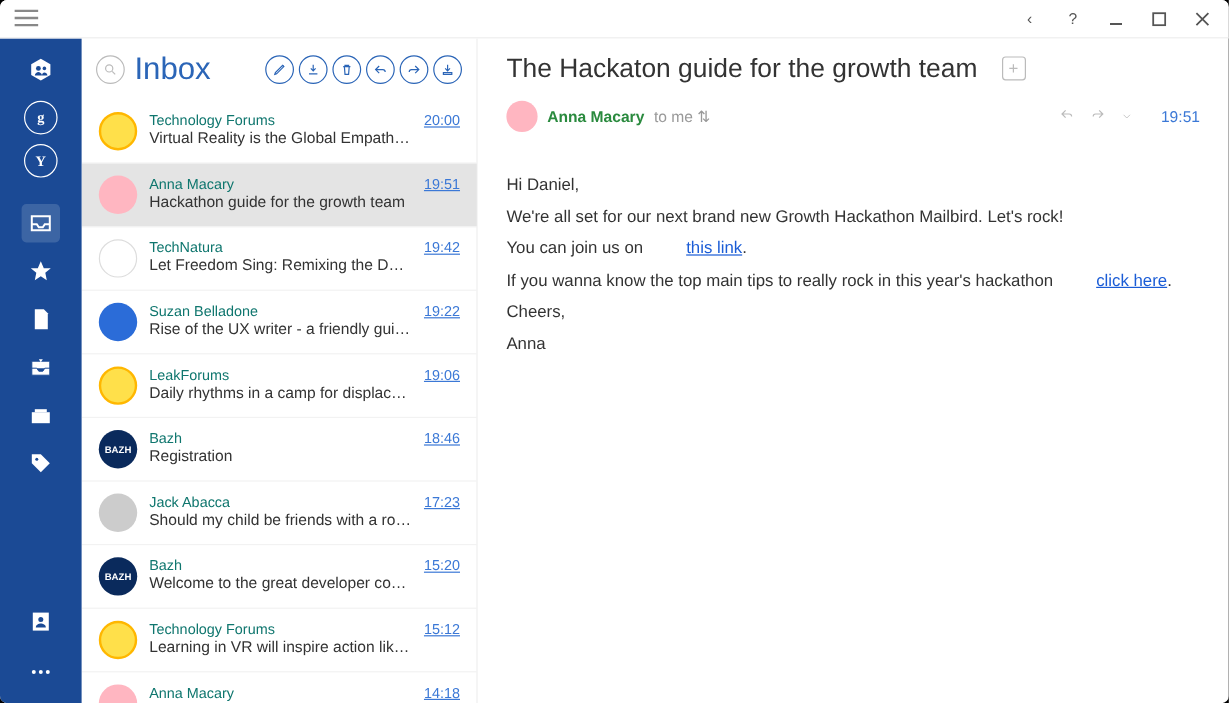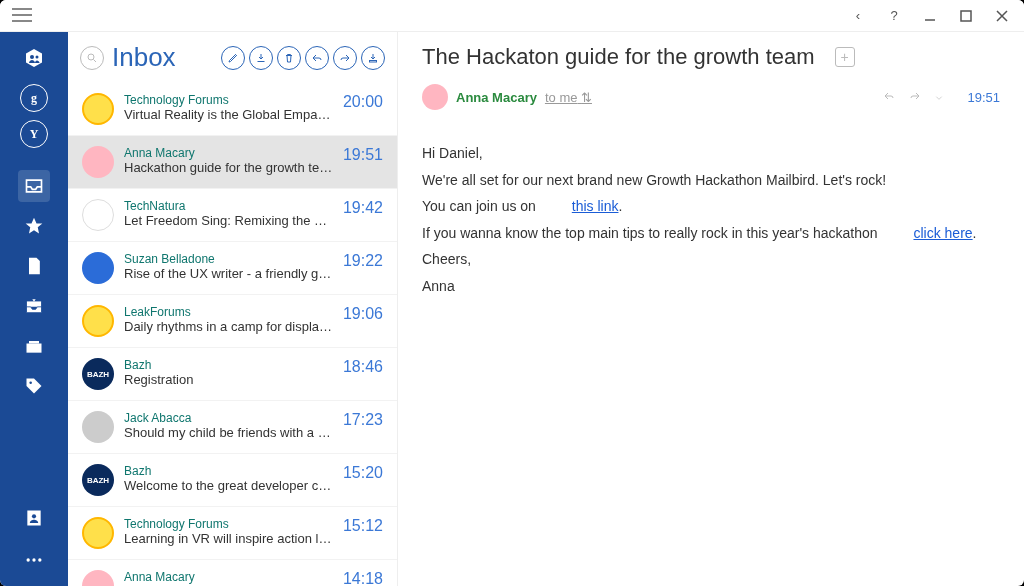--- a/index.html
+++ b/index.html
@@ -23,27 +23,27 @@
 .toolbar { display:flex; gap:4px; }
 .tool-btn { width:24px; height:24px; border:1.5px solid #2b65b7; border-radius:50%; display:flex; align-items:center; justify-content:center; color:#2b65b7; cursor:pointer; }
 .tool-btn svg { width:12px; height:12px; stroke:#2b65b7; stroke-width:2; fill:none; }
 .messages { flex:1; overflow-y:auto; }
 .msg { display:flex; align-items:flex-start; padding:10px 14px; gap:10px; border-bottom:1px solid #f2f2f2; cursor:pointer; }
 .msg.selected { background:#e4e4e4; }
 .avatar { width:32px; height:32px; border-radius:50%; flex-shrink:0; display:flex; align-items:center; justify-content:center; font-size:9px; font-weight:bold; color:#fff; }
 .msg-body { flex:1; min-width:0; }
 .msg-sender { font-size:12px; color:#0f766e; }
 .msg-subject { font-size:13px; color:#333; white-space:nowrap; overflow:hidden; text-overflow:ellipsis; }
-.msg-time { font-size:16px; color:#3b78d6; flex-shrink:0; }
+.msg-time { font-size:12px; color:#3b78d6; flex-shrink:0;text-decoration:underline; }
 .reader { flex:1; display:flex; flex-direction:column; padding:12px 24px 20px 24px; overflow:auto; }
 .reader-title { font-size:22px; color:#333; font-weight:400; display:flex; align-items:center; gap:20px; margin-bottom:14px; }
 .tag-btn { width:20px; height:20px; border:1px solid #bbb; border-radius:3px; display:flex; align-items:center; justify-content:center; color:#bbb; font-size:14px; cursor:pointer; }
 .reader-meta { display:flex; align-items:center; gap:8px; padding-bottom:14px; }
 .reader-sender { color:#2a8a3e; font-weight:600; font-size:13px; }
-.reader-to { color:#999; font-size:13px;text-decoration:underline; }
+.reader-to { color:#999; font-size:13px; }
 .reader-actions { margin-left:auto; display:flex; gap:10px; color:#bbb; align-items:center; }
 .reader-actions .ra { cursor:pointer; }
 .reader-time { color:#3b78d6; font-size:13px; margin-left:12px; }
 .reader-content { font-size:14px; color:#333; line-height:1.9; margin-top:16px; }
 .reader-content a { color:#1a5cd6; text-decoration:underline;padding-left:32px; }
 .avatar.yellow { background:#ffe04a; border:2px solid #ffb700; }
 .avatar.pink { background:#ffb6c1; }
 .avatar.white { background:#fff; border:1px solid #ddd; }
 .avatar.blue { background:#2b6cd8; }
 .avatar.navy { background:#0a2a5c; color:#fff; font-size:8px; }

